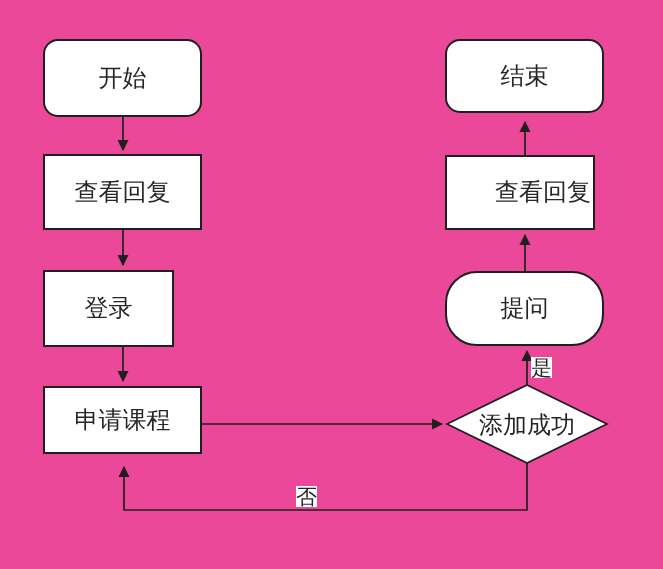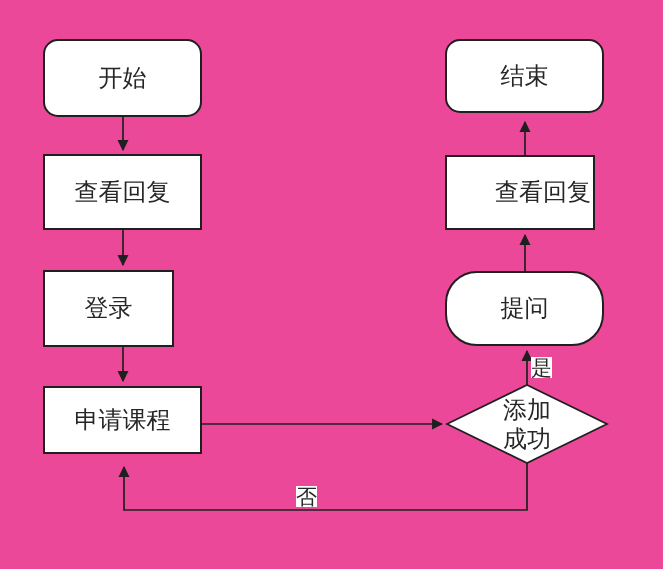--- a/index.html
+++ b/index.html
@@ -45,21 +45,21 @@
   .node-end         { left: 445px; top: 39px;  width: 159px; height: 74px; }
   .node-view-reply  { left: 445px; top: 155px; width: 150px; height: 75px; padding-left: 46px; }
   .node-ask         { left: 445px; top: 271px; width: 159px; height: 75px; border-radius: 32px; }
   .diamond-label {
     position: absolute;
     left: 467px;
     top: 393px;
     width: 120px;
     height: 62px;
     display: flex;
-    flex-direction: column;
+    flex-direction: row;
     align-items: center;
     justify-content: center;
     font-size: 24px;
     line-height: 29px;
     text-align: left;
   }
   .edge-label {
     position: absolute;
     font-size: 21px;
     line-height: 1;

